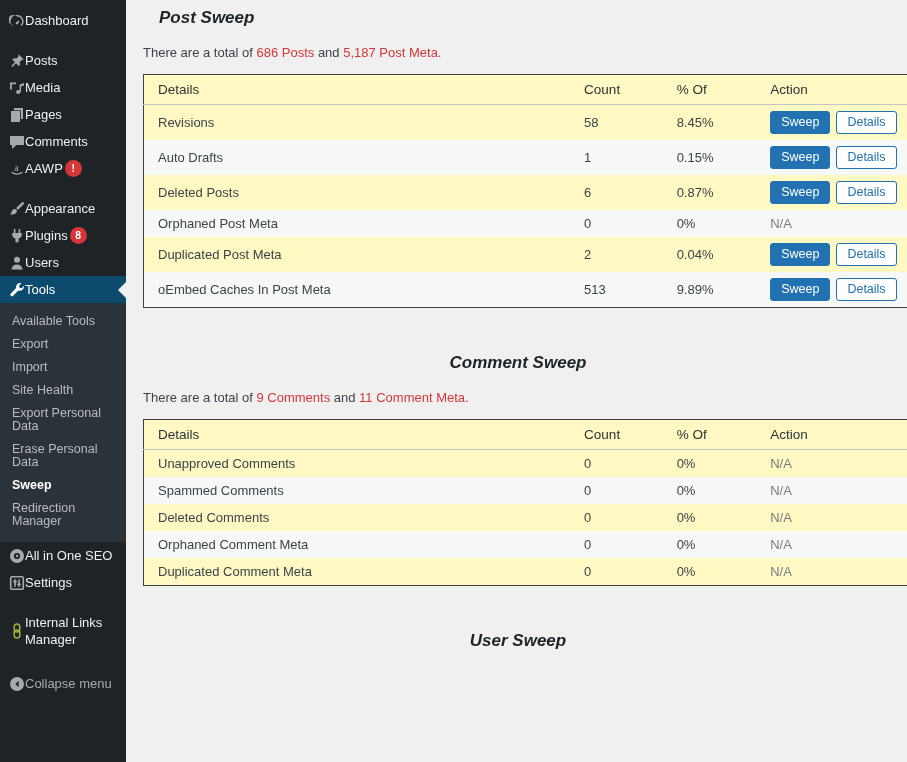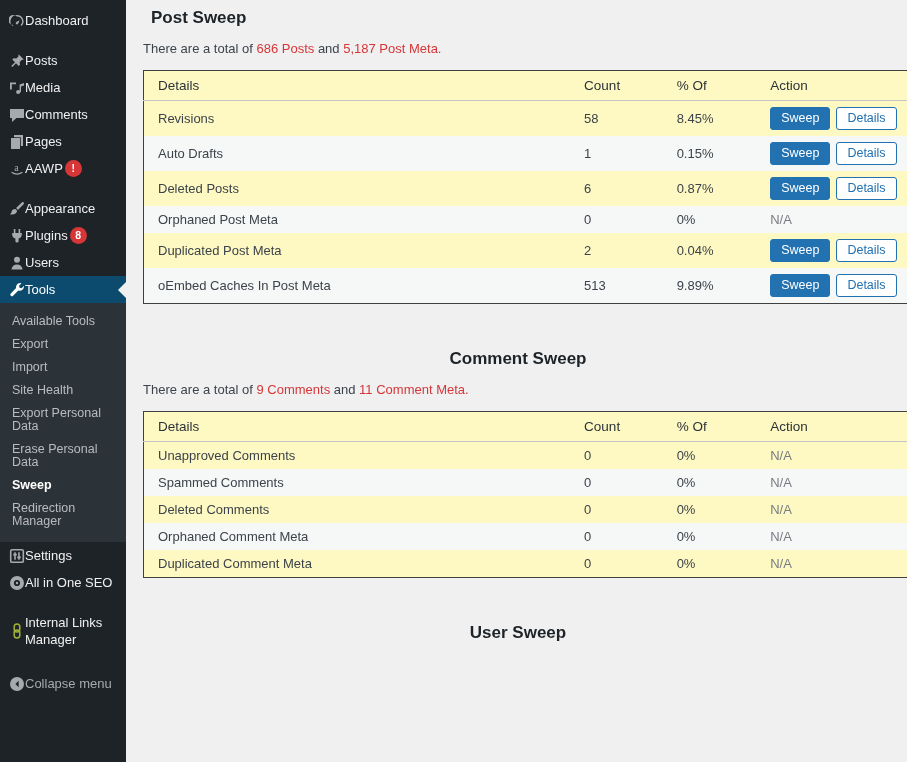--- a/index.html
+++ b/index.html
@@ -40,21 +40,21 @@
   .submenu { background:#2c3338; padding:7px 0 9px; }
   .submenu-item {
     padding:5px 12px; font-size:12.5px; color:#b8bcc0; cursor:pointer; line-height:13px;
   }
   .submenu-item.current { color:#fff; font-weight:bold; }
   .collapse .mi-label { color:#a7aaad; }
 
   
   #content { flex:1; padding:2px 14px 0 17px; overflow:hidden; }
   .section-title {
-    font-size:17px; font-weight:600; color:#1d2327; margin:8px; line-height:22px;
+    font-size:17px; font-weight:600; color:#1d2327; margin:16px; line-height:22px;font-style:italic;
   }
   .section + .section .section-title { margin-top:44px;text-align:center; }
   .section:first-child .section-title { margin-top:5px; }
   .summary { margin:12px 0 14px; font-size:13px; color:#3c434a; line-height:15px; }
   .red { color:#d63638; }
 
   table.sweep {
     width:772px; border-collapse:collapse; background:#fef9c3;
     border:1px solid #404040; font-size:13px; color:#3c434a;
   }
@@ -100,33 +100,33 @@
           <path fill="currentColor" d="M1 2.5h6v1.8H2.8v5.2H1z"></path>
           <circle cx="9.2" cy="12" r="2.1" fill="currentColor"></circle>
           <path fill="currentColor" d="M10.6 12V4.4L15 3v2.4l-3 1V12z"></path>
         </svg>
       </span>
       <span class="mi-label">Media</span>
     </div>
     <div class="menu-item">
       <span class="mi-icon">
         <svg viewBox="0 0 16 16" width="16" height="16">
-          <path fill="currentColor" d="M1 2h14v9H7.5L3 15v-4H1z"></path>
-        </svg>
-      </span>
-      <span class="mi-label">Comments</span>
-    </div>
-    <div class="menu-item">
-      <span class="mi-icon">
-        <svg viewBox="0 0 16 16" width="16" height="16">
           <path fill="currentColor" d="M5 1h9v11h-2.2V3.2H5z"></path>
           <path fill="currentColor" d="M2 4h9v11H2z"></path>
         </svg>
       </span>
       <span class="mi-label">Pages</span>
+    </div>
+    <div class="menu-item">
+      <span class="mi-icon">
+        <svg viewBox="0 0 16 16" width="16" height="16">
+          <path fill="currentColor" d="M1 2h14v9H7.5L3 15v-4H1z"></path>
+        </svg>
+      </span>
+      <span class="mi-label">Comments</span>
     </div>
     <div class="menu-item">
       <span class="mi-icon">
         <svg viewBox="0 0 16 16" width="16" height="16">
           <text x="7.5" y="9.5" font-size="10" text-anchor="middle" fill="currentColor" font-family="serif">a</text>
           <path d="M2.6 11.2c3.2 2.2 7.6 2.2 10.8 0" stroke="currentColor" stroke-width="1.3" fill="none"></path>
         </svg>
       </span>
       <span class="mi-label">AAWP</span>
       <span class="badge">!</span>
@@ -173,36 +173,36 @@
       <div class="submenu-item">Import</div>
       <div class="submenu-item">Site Health</div>
       <div class="submenu-item">Export Personal Data</div>
       <div class="submenu-item">Erase Personal Data</div>
       <div class="submenu-item current">Sweep</div>
       <div class="submenu-item">Redirection Manager</div>
     </div>
     <div class="menu-item">
       <span class="mi-icon">
         <svg viewBox="0 0 16 16" width="16" height="16">
+          <circle cx="8" cy="8" r="7" fill="currentColor"></circle>
+          <circle cx="8" cy="8" r="3.1" fill="#1d2327"></circle>
+          <circle cx="8" cy="8" r="1.2" fill="currentColor"></circle>
+        </svg>
+      </span>
+      <span class="mi-label">All in One SEO</span>
+    </div>
+    <div class="menu-item">
+      <span class="mi-icon">
+        <svg viewBox="0 0 16 16" width="16" height="16">
           <rect x="1.7" y="1.7" width="12.6" height="12.6" rx="1.4" fill="none" stroke="currentColor" stroke-width="1.6"></rect>
           <path d="M6 4.2v7.6M10 4.2v7.6" stroke="currentColor" stroke-width="1.6"></path>
           <path d="M4.2 6.6h3.6M8.2 9.4h3.6" stroke="currentColor" stroke-width="1.6"></path>
         </svg>
       </span>
       <span class="mi-label">Settings</span>
-    </div>
-    <div class="menu-item">
-      <span class="mi-icon">
-        <svg viewBox="0 0 16 16" width="16" height="16">
-          <circle cx="8" cy="8" r="7" fill="currentColor"></circle>
-          <circle cx="8" cy="8" r="3.1" fill="#1d2327"></circle>
-          <circle cx="8" cy="8" r="1.2" fill="currentColor"></circle>
-        </svg>
-      </span>
-      <span class="mi-label">All in One SEO</span>
     </div>
     <div class="separator"></div>
     <div class="menu-item">
       <span class="mi-icon">
         <svg viewBox="0 0 16 16" width="16" height="16">
           <rect x="5.2" y="1" width="5.6" height="8" rx="2.8" fill="none" stroke="#a0b238" stroke-width="1.5"></rect>
           <rect x="5.2" y="7" width="5.6" height="8" rx="2.8" fill="none" stroke="#a0b238" stroke-width="1.5"></rect>
         </svg>
       </span>
       <span class="mi-label">Internal Links Manager</span>

